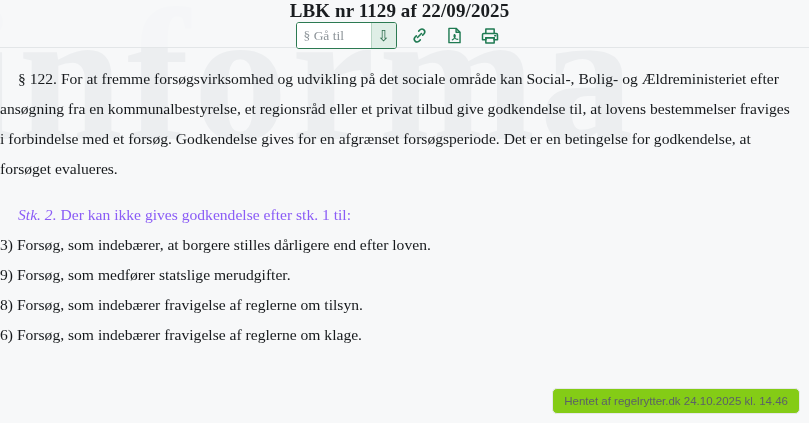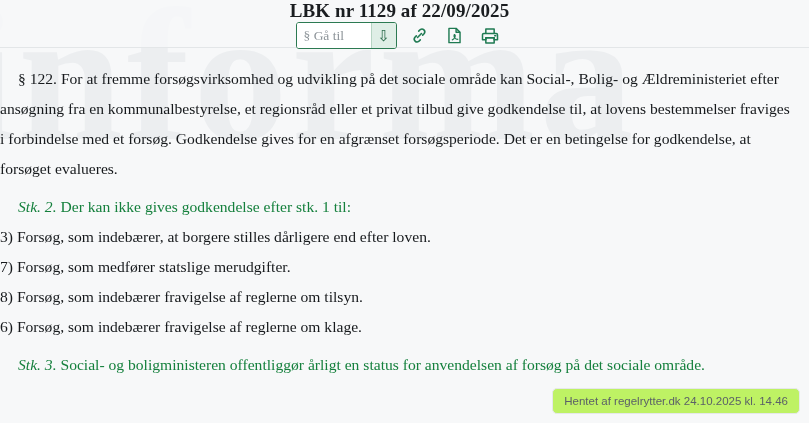--- a/index.html
+++ b/index.html
@@ -138,38 +138,38 @@
     font-size: 15.6px;
     line-height: 30px;
     color: #16191c;
     text-indent: 18px;
     padding-right: 4px;
   }
 
   .stk {
     font-size: 15.6px;
     line-height: 30px;
-    color: #15803d;
+    color: #8b5cf6;
     text-indent: 18px;
-    margin-top: 8px;
+    margin-top: 16px;
   }
   .stk em { font-style: italic; }
 
   .item {
     font-size: 15.6px;
     line-height: 30px;
     color: #16191c;
   }
 
   
   .footer-badge {
     position: absolute;
     right: 9px;
     bottom: 9px;
-    background: #bef264;
+    background: #84cc16;
     border: 1px solid #e6e8ea;
     border-radius: 5px;
     padding: 6px 11px;
     font-family: "Liberation Sans", sans-serif;
     font-size: 11.5px;
     color: #5b6167;
     white-space: nowrap;
     z-index: 6;
   }
 </style>
@@ -222,23 +222,20 @@
 
   <p class="para"><span>§ 122.</span>
     <span>For at fremme forsøgsvirksomhed og udvikling på det sociale område kan Social-, Bolig- og Ældreministeriet efter ansøgning fra en kommunalbestyrelse, et regionsråd eller et privat tilbud give godkendelse til, at lovens bestemmelser fraviges i forbindelse med et forsøg. Godkendelse gives for en afgrænset forsøgsperiode. Det er en betingelse for godkendelse, at forsøget evalueres.</span>
   </p>
 
   <p class="stk"><em>Stk. 2.</em>
     <span>Der kan ikke gives godkendelse efter stk. 1 til:</span>
   </p>
 
   <p class="item">3) Forsøg, som indebærer, at borgere stilles dårligere end efter loven.</p>
-  <p class="item">7) Forsøg, som medfører statslige merudgifter.</p>
+  <p class="item">9) Forsøg, som medfører statslige merudgifter.</p>
   <p class="item">8) Forsøg, som indebærer fravigelse af reglerne om tilsyn.</p>
   <p class="item">6) Forsøg, som indebærer fravigelse af reglerne om klage.</p>
 
-  <p class="stk"><em>Stk. 3.</em>
-    <span>Social- og boligministeren offentliggør årligt en status for anvendelsen af forsøg på det sociale område.</span>
-  </p>
 
 </div>
 
 <div class="footer-badge">Hentet af regelrytter.dk 24.10.2025 kl. 14.46</div>
 
 </body></html>

